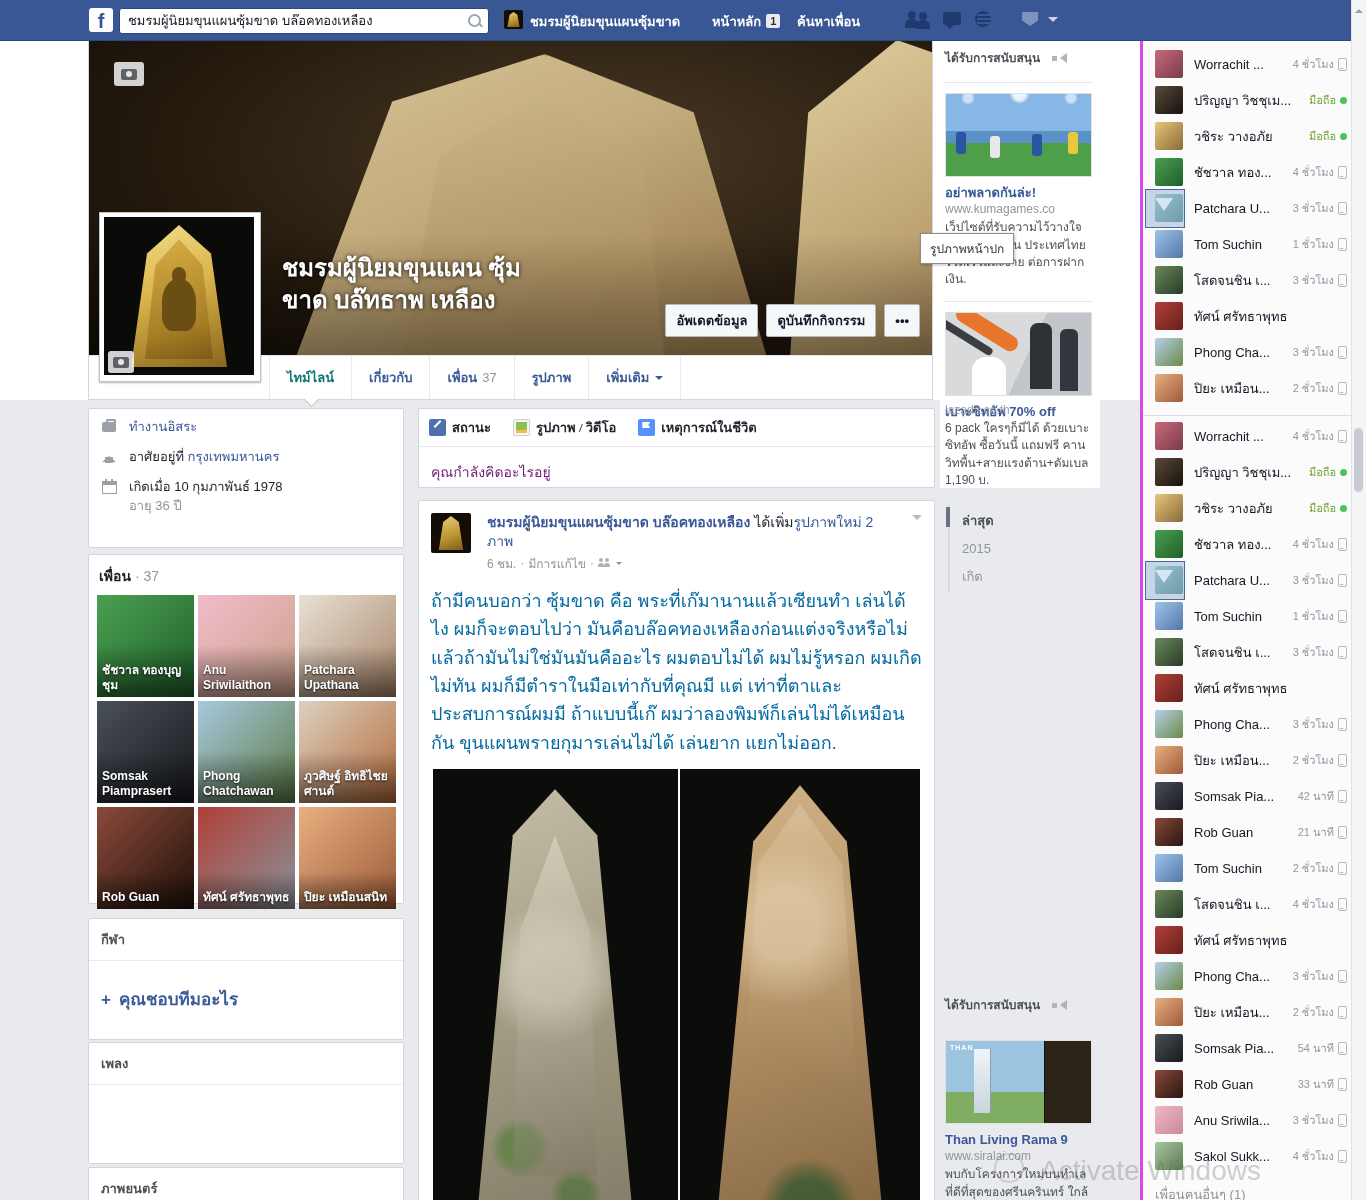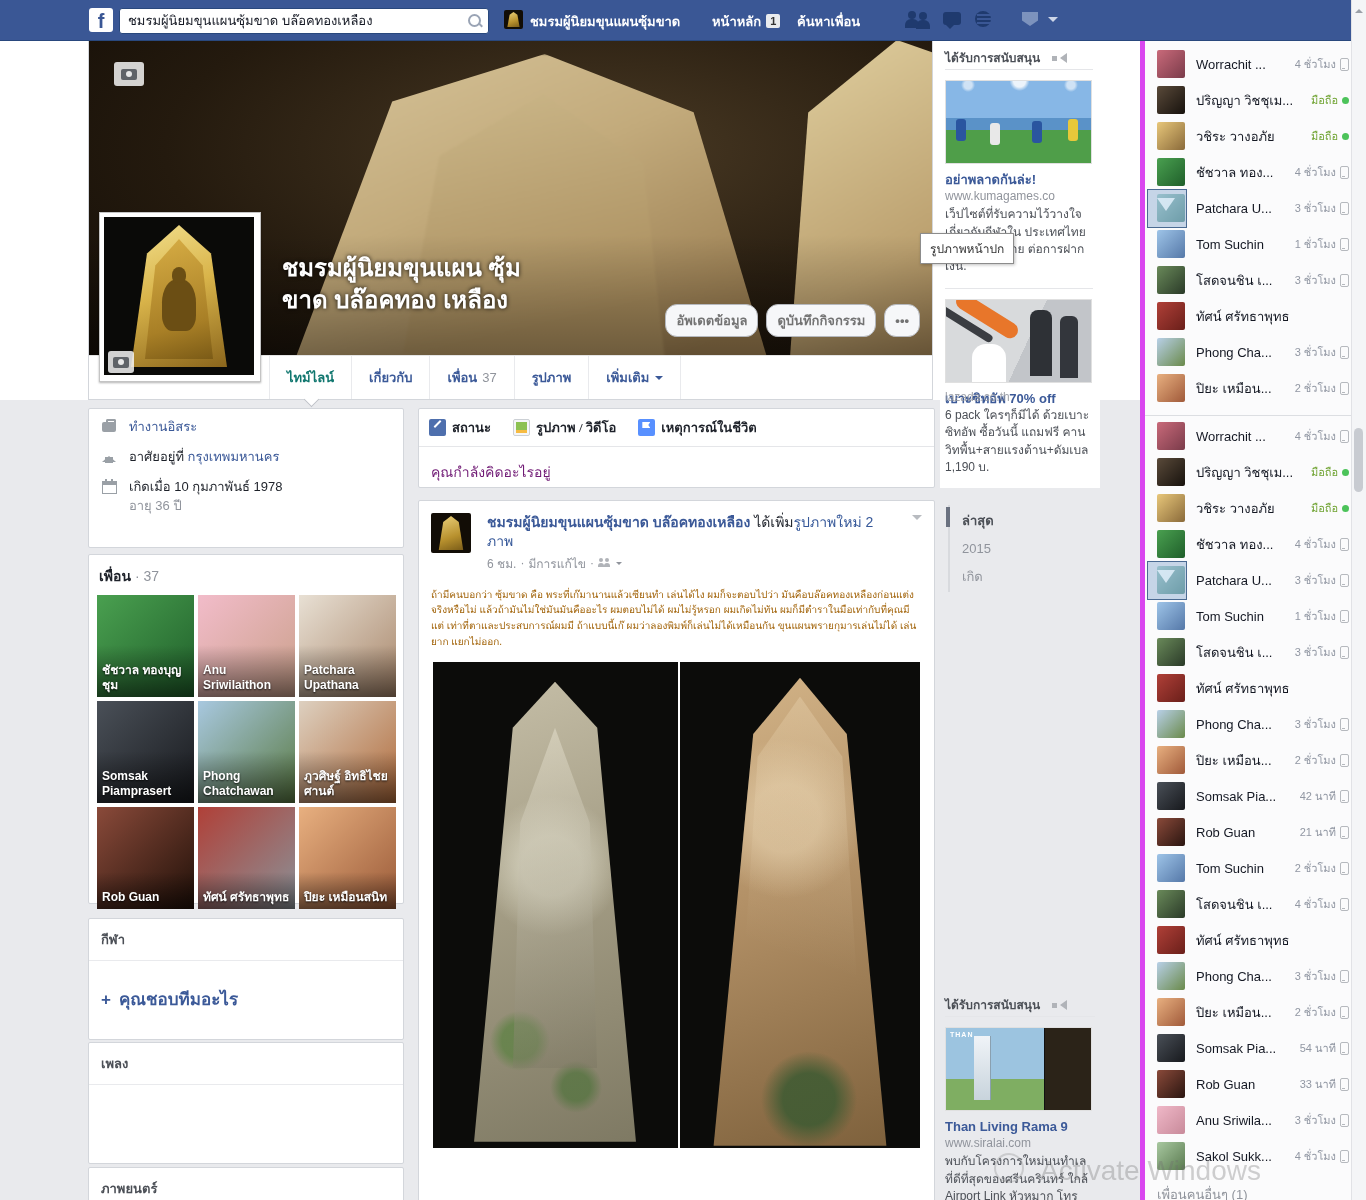--- a/index.html
+++ b/index.html
@@ -47,21 +47,21 @@
   .amulet-big{position:absolute;left:190px;top:14px;width:520px;height:330px;clip-path:polygon(50% 0,79% 16%,97% 100%,3% 100%,21% 16%);background:linear-gradient(155deg,#d8c69c 0%,#c3ab7c 40%,#96794d 85%);transform:rotate(2deg);filter:blur(1px);}
   .amulet-big::after{content:"";position:absolute;left:22%;top:12%;width:56%;height:80%;clip-path:polygon(50% 0,85% 25%,95% 100%,5% 100%,15% 25%);background:linear-gradient(165deg,#cdb98b,#a98d5d 80%);}
   .amulet-side{position:absolute;left:700px;top:0px;width:240px;height:330px;clip-path:polygon(45% 0,100% 14%,100% 100%,0 100%,8% 22%);background:linear-gradient(150deg,#e0cf9f 0%,#bca170 60%,#8a6c42 100%);filter:blur(1px);}
   .cover-shade{position:absolute;left:0;bottom:0;width:100%;height:120px;background:linear-gradient(transparent,rgba(0,0,0,0.35));}
   .cam-badge{position:absolute;background:rgba(245,245,245,0.85);border-radius:3px;}
   .cam-cover{left:25px;top:22px;width:30px;height:24px;}
   .cam-badge::before{content:"";position:absolute;left:50%;top:50%;width:16px;height:11px;margin:-5px 0 0 -8px;background:#5f6368;border-radius:2px;}
   .cam-badge::after{content:"";position:absolute;left:50%;top:50%;width:6px;height:6px;margin:-3px 0 0 -3px;background:#e8e8e8;border-radius:50%;}
   .cover-title{position:absolute;left:193px;top:212px;width:260px;color:#fff;font-size:24px;font-weight:bold;line-height:1.32;text-shadow:0 0 4px rgba(0,0,0,0.9);z-index:8;}
   .cover-btns{position:absolute;right:12px;bottom:18px;display:flex;gap:8px;z-index:8;}
-  .cbtn{background:#f6f7f9;border:1px solid #b5b8be;border-radius:12px;color:#737373;font-size:13px;font-weight:bold;padding:5px 10px;font-family:"Liberation Sans",sans-serif;}
+  .cbtn{background:#f6f7f9;border:1px solid #b5b8be;border-radius:2px;color:#0f172a;font-size:13px;font-weight:bold;padding:5px 10px;font-family:"Liberation Sans",sans-serif;}
 
   
   .profile-pic{position:absolute;left:10px;top:172px;width:160px;height:168px;background:#fff;border:1px solid #c4c4c4;box-shadow:0 1px 2px rgba(0,0,0,.3);z-index:9;}
   .profile-inner{position:absolute;left:4px;top:4px;width:150px;height:158px;background:#0a0a08;overflow:hidden;}
   .gold-frame{position:absolute;left:25px;top:8px;width:100px;height:142px;clip-path:polygon(50% 0,82% 20%,98% 100%,2% 100%,18% 20%);background:linear-gradient(160deg,#f2e08e 0%,#d9b44a 45%,#8a651c 100%);}
   .gold-inner{position:absolute;left:38px;top:22px;width:74px;height:120px;clip-path:polygon(50% 0,82% 22%,96% 100%,4% 100%,18% 22%);background:linear-gradient(165deg,#d8ae45,#a87f26 70%,#7a5a16);}
   .buddha{position:absolute;left:58px;top:62px;width:34px;height:52px;background:#6b4e14;border-radius:45% 45% 30% 30%;}
   .buddha::before{content:"";position:absolute;left:10px;top:-12px;width:14px;height:16px;background:#6b4e14;border-radius:50% 50% 40% 40%;}
   .cam-profile{left:8px;bottom:8px;width:26px;height:22px;}
 
@@ -122,41 +122,41 @@
   .post-avatar::after{content:"";position:absolute;left:7px;top:3px;width:26px;height:34px;background:linear-gradient(160deg,#ecd27c,#b8912e 60%,#7a5c18);clip-path:polygon(50% 0,80% 18%,97% 100%,3% 100%,20% 18%);}
   .post-title{margin-left:56px;font-size:14px;line-height:1.38;color:#1d2129;width:400px;}
   .post-title .pname{font-weight:bold;color:#3b5998;cursor:pointer;}
   .post-title .plink{color:#365899;cursor:pointer;}
   .post-meta{margin-left:56px;font-size:12px;color:#90949c;margin-top:2px;display:flex;align-items:center;gap:4px;}
   .meta-people{position:relative;width:14px;height:10px;display:inline-block;}
   .meta-people::before{content:"";position:absolute;left:1px;top:0;width:4px;height:4px;border-radius:50%;background:#b0b3b8;box-shadow:6px 0 0 0 #b0b3b8;}
   .meta-people::after{content:"";position:absolute;left:0;top:5px;width:6px;height:4px;border-radius:3px 3px 0 0;background:#b0b3b8;box-shadow:6px 0 0 0 #b0b3b8;}
   .meta-caret{width:0;height:0;border:3.5px solid transparent;border-top-color:#90949c;margin-top:3px;}
   .post-chevron{position:absolute;right:12px;top:14px;width:0;height:0;border:5px solid transparent;border-top-color:#b8bbc0;cursor:pointer;}
-  .post-body{padding:2px 12px 12px;font-size:10px;color:#a16207;line-height:1.58;}
+  .post-body{padding:2px 12px 12px;font-size:18px;color:#0369a1;line-height:1.58;}
   .post-photos{display:flex;gap:2px;padding:0 14px;}
   .pphoto{height:486px;background:#0c0c0a;position:relative;overflow:hidden;cursor:pointer;}
   .pphoto.left{width:245px;}
   .pphoto.right{width:240px;}
   .amulet-stone{position:absolute;left:34px;top:20px;width:176px;height:460px;clip-path:polygon(50% 0,74% 10%,96% 100%,4% 100%,26% 10%);background:
       radial-gradient(circle at 30% 78%,rgba(96,130,70,.8) 0 18px,transparent 30px),
       radial-gradient(circle at 62% 88%,rgba(80,115,60,.7) 0 14px,transparent 26px),
       radial-gradient(circle at 48% 40%,rgba(230,228,210,.55) 0 30px,transparent 70px),
       linear-gradient(160deg,#c6bfa8 0%,#a49d85 45%,#7e7963 100%);}
   .amulet-stone::after{content:"";position:absolute;left:24%;top:10%;width:52%;height:74%;clip-path:polygon(50% 0,88% 28%,96% 100%,4% 100%,12% 28%);background:linear-gradient(165deg,rgba(235,230,212,.5),rgba(120,115,95,.4));}
   .amulet-clay{position:absolute;left:30px;top:16px;width:180px;height:468px;clip-path:polygon(50% 0,76% 12%,98% 100%,2% 100%,24% 12%);background:
       radial-gradient(circle at 55% 90%,rgba(60,90,50,.85) 0 26px,transparent 48px),
       radial-gradient(circle at 42% 30%,rgba(235,215,180,.5) 0 34px,transparent 80px),
       linear-gradient(160deg,#d3b488 0%,#b29066 45%,#7e613c 100%);}
   .amulet-clay::after{content:"";position:absolute;left:8%;top:4%;width:84%;height:92%;clip-path:polygon(50% 0,78% 14%,94% 100%,6% 100%,22% 14%);background:linear-gradient(200deg,rgba(255,240,210,.25),transparent 60%);}
 
   
   .rail{position:absolute;left:945px;top:48px;width:148px;z-index:6;}
   .rail-white{position:absolute;left:940px;top:40px;width:160px;height:448px;background:#fff;}
-  .sponsored-head{font-size:12px;font-weight:bold;color:#4b4f56;display:flex;align-items:center;gap:12px;padding-bottom:2px;border-bottom:1px solid #e5e6e9;}
+  .sponsored-head{font-size:12px;font-weight:bold;color:#4b4f56;display:flex;align-items:center;gap:12px;padding-bottom:15px;border-bottom:1px solid #e5e6e9;}
   .megaphone{position:relative;width:12px;height:10px;}
   .megaphone::before{content:"";position:absolute;left:0;top:3px;width:5px;height:5px;background:#b0b3b8;}
   .megaphone::after{content:"";position:absolute;left:3px;top:0;width:0;height:0;border:5px solid transparent;border-right:7px solid #b0b3b8;}
   .ad{margin-top:10px;cursor:pointer;}
   .ad-img{width:147px;height:84px;position:relative;overflow:hidden;border:1px solid #e0e0e0;box-sizing:border-box;}
   .art-football{background:linear-gradient(#87b7e6 0 45%,#5a92c8 45% 60%,#4f9e49 60% 100%);}
   .art-football::before{content:"";position:absolute;left:10px;top:38px;width:10px;height:22px;background:#2a55a0;border-radius:3px;box-shadow:34px 4px 0 0 #e8e8e8,76px 2px 0 0 #2a55a0,112px 0px 0 0 #e8c83a;}
   .art-football::after{content:"";position:absolute;left:0;top:0;width:147px;height:30px;background:radial-gradient(circle at 50% 0,rgba(255,255,255,.85) 0 6px,transparent 10px),radial-gradient(circle at 15% 4px,rgba(255,255,255,.6) 0 4px,transparent 7px),radial-gradient(circle at 85% 4px,rgba(255,255,255,.6) 0 4px,transparent 7px);}
   .art-fitness{background:linear-gradient(115deg,#d8dadc 0 55%,#c2c5c9 55% 100%);}
   .art-fitness::before{content:"";position:absolute;left:6px;top:8px;width:70px;height:16px;background:#e8762a;border-radius:8px;transform:rotate(32deg);box-shadow:-14px 18px 0 -4px #3a3d42;}
@@ -173,21 +173,21 @@
   .tl-item.active::before{content:"";position:absolute;left:-4px;top:2px;width:4px;height:20px;background:#6a7180;}
 
   .rail-bottom{position:absolute;left:945px;top:995px;width:150px;}
   .art-condo{background:linear-gradient(#9cc4e0 0 62%,#7fae62 62% 100%);}
   .art-condo::before{content:"";position:absolute;left:28px;top:8px;width:16px;height:64px;background:linear-gradient(#f0f4f8,#c8d4dc);box-shadow:1px 0 0 0 #8aa0b0;}
   .art-condo::after{content:"";position:absolute;right:0;top:0;width:46px;height:84px;background:#2b2318;border-left:1px solid #111;}
   .condo-brand{position:absolute;left:4px;top:3px;color:#fff;font-size:7px;font-weight:bold;letter-spacing:1px;}
   .condo-gold{position:absolute;right:6px;top:26px;width:34px;height:3px;background:#b89a4a;box-shadow:0 8px 0 0 #8a7436,0 14px 0 0 #6a5a2c;}
 
   
-  .chat-col{position:absolute;left:1140px;top:40px;width:212px;height:1160px;background:#fbfbfc;border-left:5px solid #d946ef;z-index:6;}
+  .chat-col{position:absolute;left:1140px;top:40px;width:212px;height:1160px;background:#fbfbfc;border-left:3px solid #d946ef;z-index:6;}
   .chat-rows{position:absolute;left:0;top:6px;width:100%;}
   .chat-row{height:36px;display:flex;align-items:center;padding:0 8px 0 12px;cursor:pointer;}
   .chat-avatar{width:28px;height:28px;border-radius:2px;flex:none;margin-right:11px;position:relative;}
   .chat-name{flex:1;font-size:13px;color:#141823;white-space:nowrap;overflow:hidden;}
   .chat-time{font-size:11px;color:#9197a3;white-space:nowrap;display:flex;align-items:center;gap:4px;}
   .phone-ic{width:7px;height:11px;border:1px solid #b6b9be;border-radius:2px;position:relative;display:inline-block;}
   .phone-ic::after{content:"";position:absolute;left:1px;bottom:1px;width:3px;height:1px;background:#b6b9be;}
   .mobile-label{font-size:11px;color:#71a434;display:flex;align-items:center;gap:4px;}
   .green-dot{width:7px;height:7px;border-radius:50%;background:#4cc35a;display:inline-block;}
   .chat-divider{height:9px;border-bottom:1px solid #dcdee2;margin-bottom:2px;}
@@ -223,21 +223,21 @@
     <span class="tb-ic ic-priv"></span>
     <span class="tb-ic ic-caret"></span>
   </header>
 
   <div class="cover-card">
     <div class="cover-photo">
       <div class="amulet-big"></div>
       <div class="amulet-side"></div>
       <div class="cover-shade"></div>
       <div class="cam-badge cam-cover"></div>
-      <div class="cover-title">ชมรมผู้นิยมขุนแผน ซุ้มขาด บล๊อคทอง เหลือง</div>
+      <div class="cover-title">ชมรมผู้นิยมขุนแผน ซุ้มขาด บล๊ทธาพ เหลือง</div>
       <div class="cover-btns">
         <button class="cbtn">อัพเดตข้อมูล</button>
         <button class="cbtn">ดูบันทึกกิจกรรม</button>
         <button class="cbtn">•••</button>
       </div>
     </div>
     <div class="profile-pic">
       <div class="profile-inner">
         <div class="gold-frame"></div>
         <div class="gold-inner"></div>

